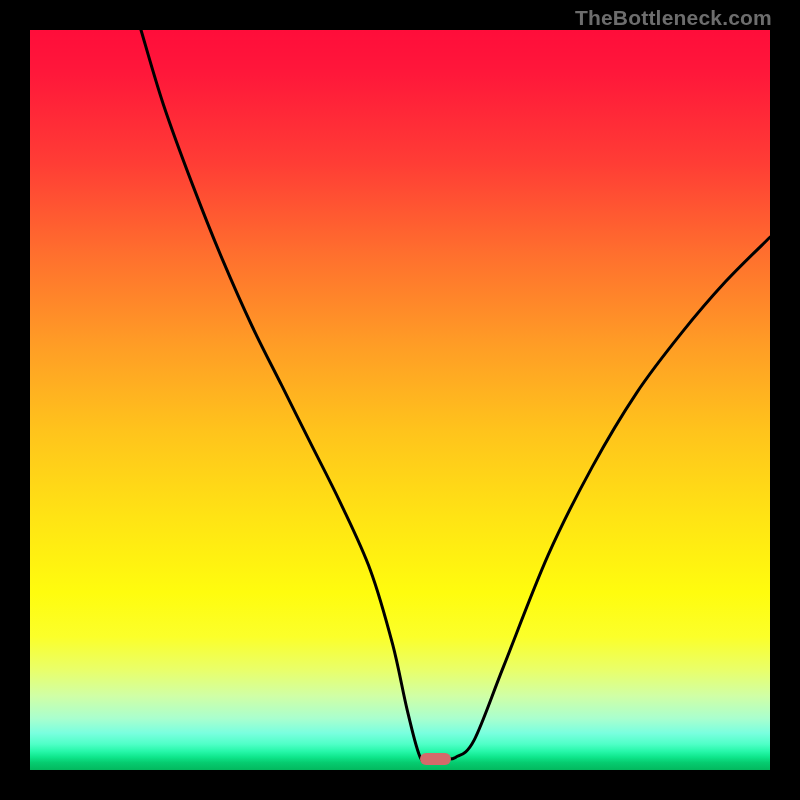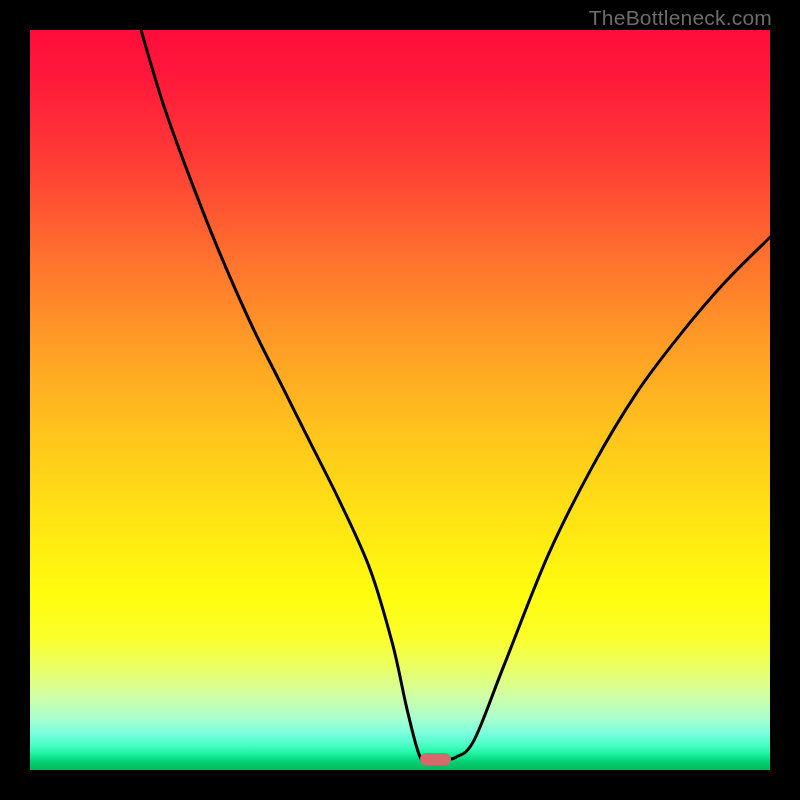--- a/index.html
+++ b/index.html
@@ -63,21 +63,21 @@
     background: #d46a6a;
     border-radius: 8px;
   }
   .watermark {
     position: absolute;
     top: 6px;
     right: 28px;
     color: #6d6d6d;
     font-size: 21px;
     letter-spacing: 0.2px;
-    font-weight: 400;
+    font-weight: 700;
   }
 </style>
 </head>
 <body>
 
 <div class="stage">
 
   <div class="watermark">TheBottleneck.com</div>
 
   <div class="plot">

